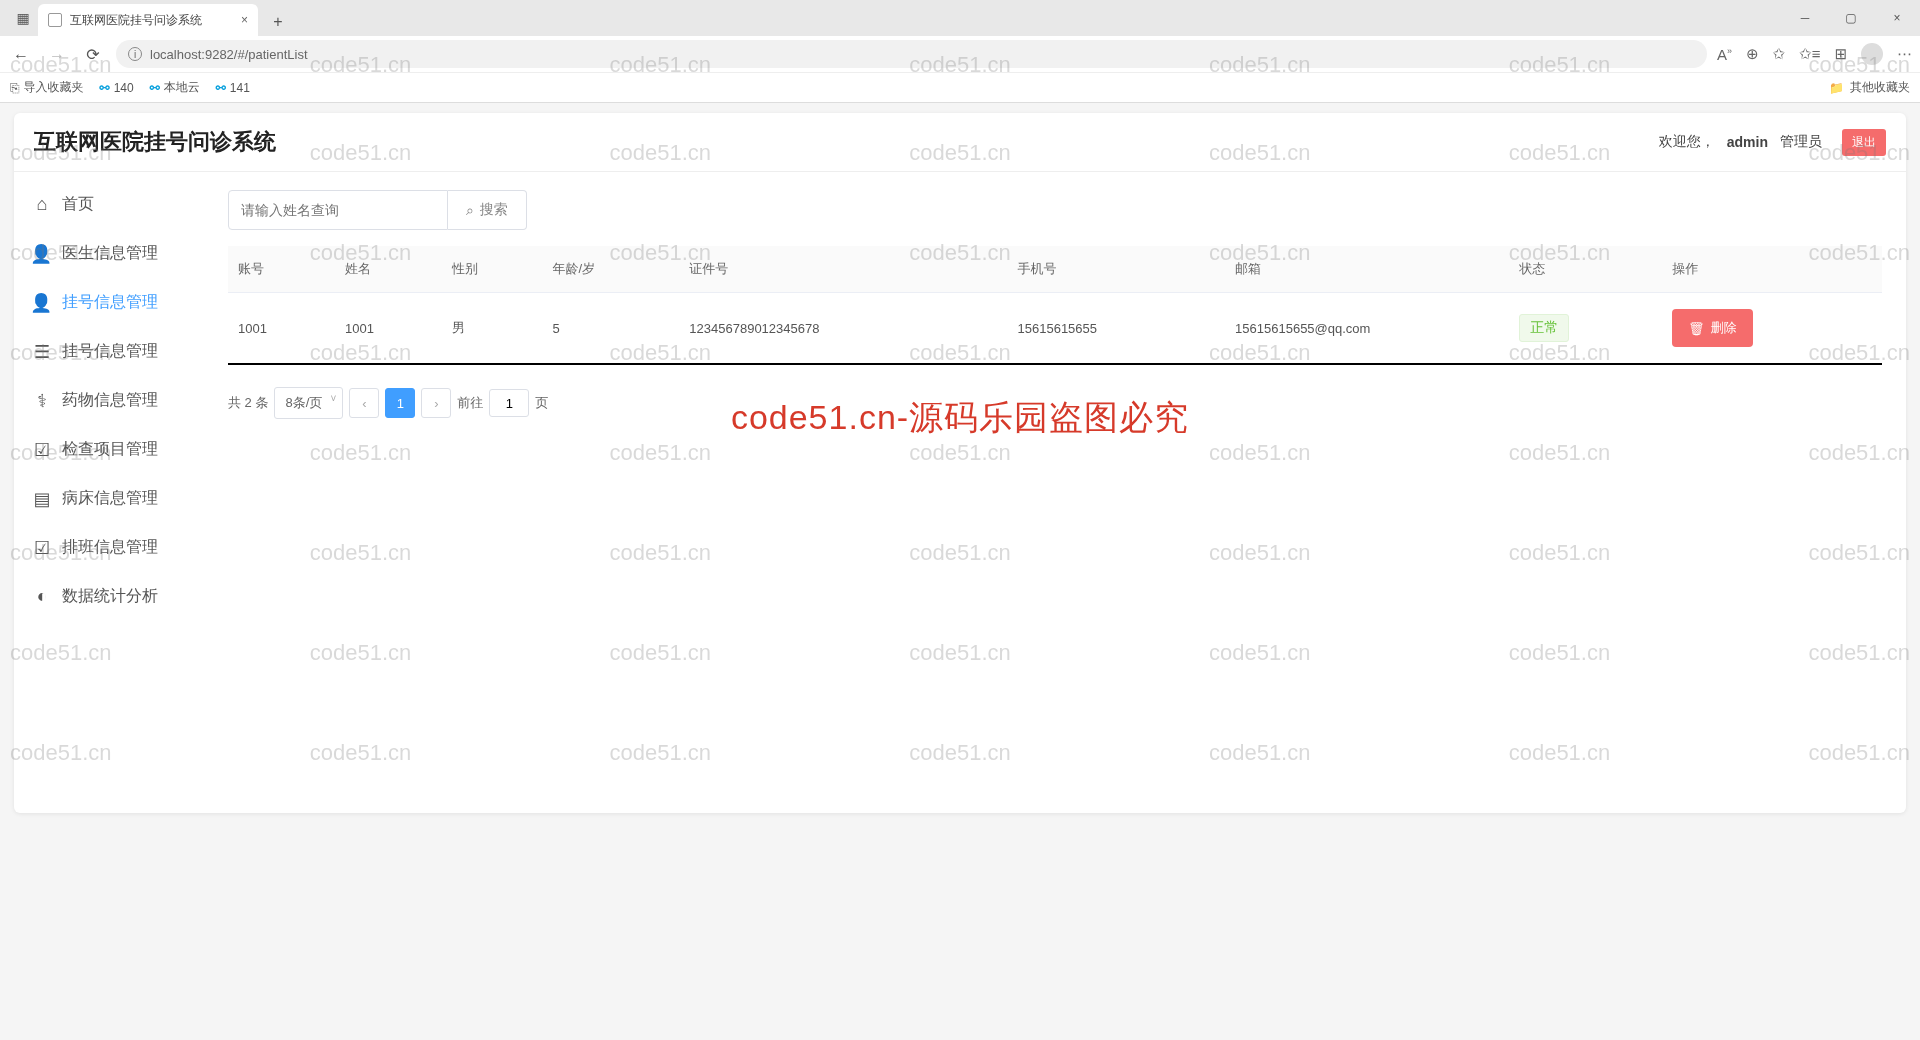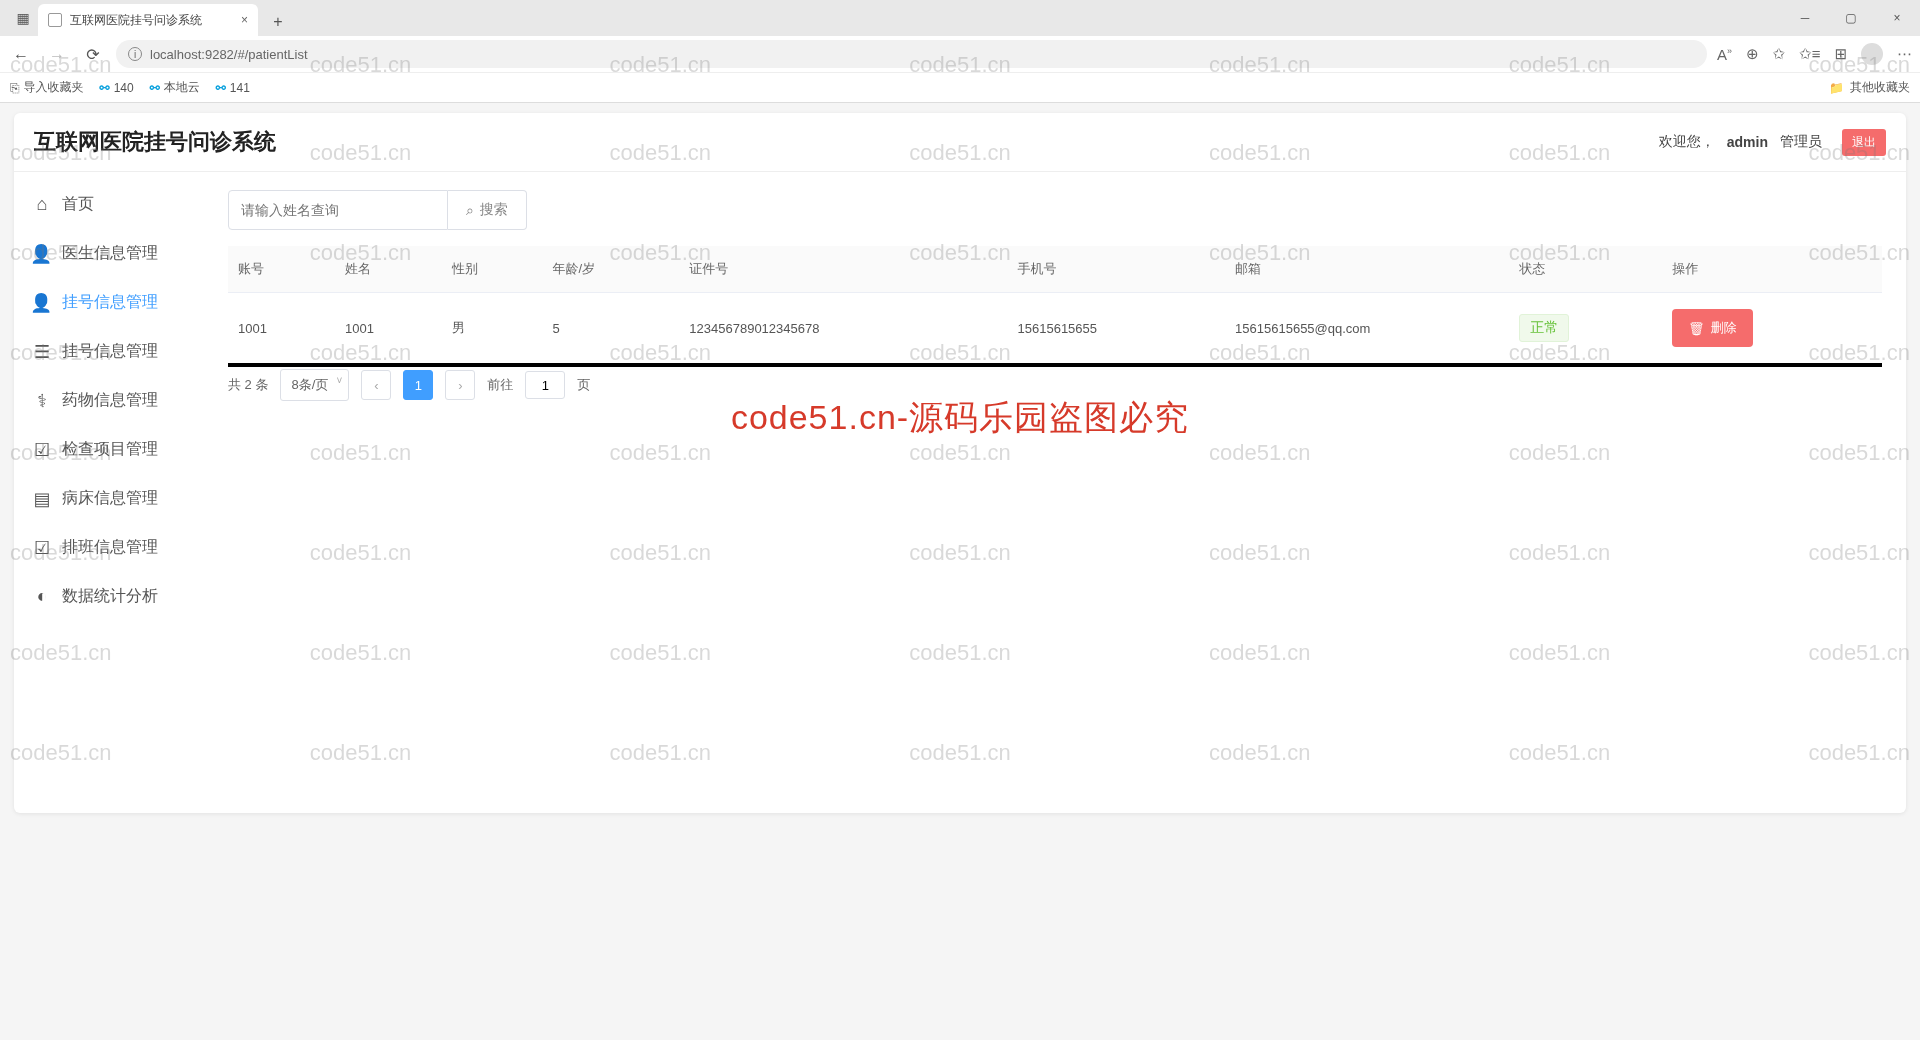--- a/index.html
+++ b/index.html
@@ -266,21 +266,21 @@
   text-align: left;
   padding: 14px 10px;
   color: #666;
   font-weight: normal;
   background: #fafafa;
   border-bottom: 1px solid #ebeef5;
 }
 .data-table td {
   padding: 16px 10px;
   color: #555;
-  border-bottom: 4px solid #000000;
+  border-bottom: 2px solid #000000;
   vertical-align: middle;
 }
 .status-badge {
   display: inline-block;
   padding: 4px 10px;
   border-radius: 3px;
   font-size: 14px;
 }
 .status-normal {
   background: #f0f9eb;
@@ -300,22 +300,22 @@
   border-radius: 4px;
   font-size: 13px;
   display: inline-flex;
   align-items: center;
   gap: 6px;
   cursor: pointer;
 }
 .pagination {
   display: flex;
   align-items: center;
-  gap: 12px;
-  margin-top: 2px;
+  gap: 6px;
+  margin-top: 22px;
   font-size: 13px;
   color: #666;
 }
 .page-select {
   border: 1px solid #dcdfe6;
   padding: 6px 20px 6px 10px;
   border-radius: 3px;
   background: #fff;
   position: relative;
 }

